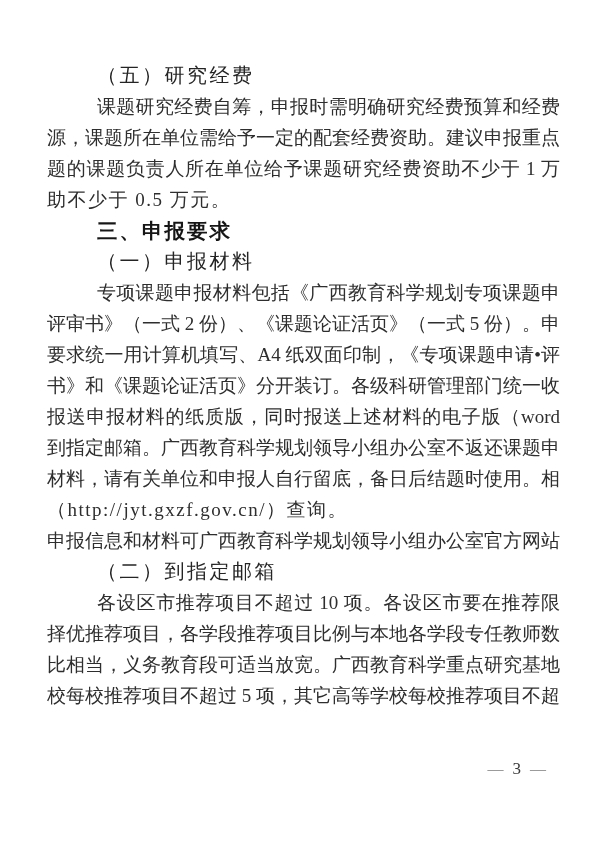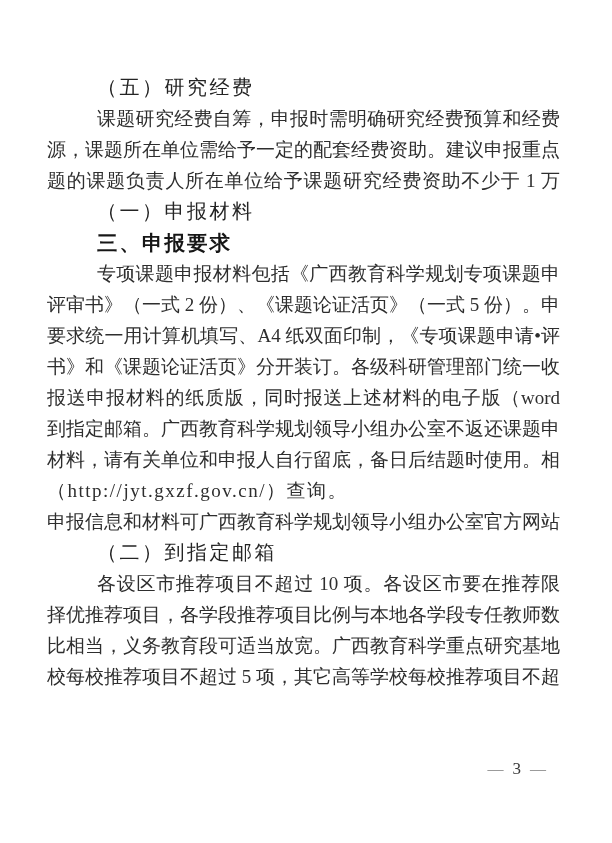--- a/index.html
+++ b/index.html
@@ -7,21 +7,21 @@
     position: relative;
     width: 612px;
     height: 843px;
     background: #ffffff;
     overflow: hidden;
     font-family: "Liberation Serif", "DejaVu Serif", serif;
   }
   .text-block {
     position: absolute;
     left: 47px;
-    top: 72px;
+    top: 60px;
     width: 513px;
   }
   .line {
     height: 31px;
     line-height: 31px;
     font-size: 19px;
     color: #2e2e2e;
     overflow: hidden;
     white-space: nowrap;
   }
@@ -66,22 +66,23 @@
 </style>
 </head>
 <body>
 
 <div class="page">
   <div class="text-block">
       <div class="line kai indent">（五）研究经费</div>
       <div class="line body indent justify">课题研究经费自筹，申报时需明确研究经费预算和经费来</div>
       <div class="line body justify">源，课题所在单位需给予一定的配套经费资助。建议申报重点课</div>
       <div class="line body justify">题的课题负责人所在单位给予课题研究经费资助不少于 1 万元，</div>
+      <div class="line body">助不少于 0.5 万元。</div>
+      <div class="line hei indent">三、申报要求</div>
       <div class="line kai indent">（一）申报材料</div>
-      <div class="line hei indent">三、申报要求</div>
       <div class="line body indent justify">专项课题申报材料包括《广西教育科学规划专项课题申请•</div>
       <div class="line body justify">评审书》（一式 2 份）、《课题论证活页》（一式 5 份）。申报材料</div>
       <div class="line body justify">要求统一用计算机填写、A4 纸双面印制，《专项课题申请•评审</div>
       <div class="line body justify">书》和《课题论证活页》分开装订。各级科研管理部门统一收集</div>
       <div class="line body justify">报送申报材料的纸质版，同时报送上述材料的电子版（word 版）</div>
       <div class="line body justify">到指定邮箱。广西教育科学规划领导小组办公室不返还课题申报</div>
       <div class="line body justify">材料，请有关单位和申报人自行留底，备日后结题时使用。相关</div>
       <div class="line body">（http://jyt.gxzf.gov.cn/）查询。</div>
       <div class="line body justify">申报信息和材料可广西教育科学规划领导小组办公室官方网站</div>
       <div class="line kai indent">（二）到指定邮箱</div>

